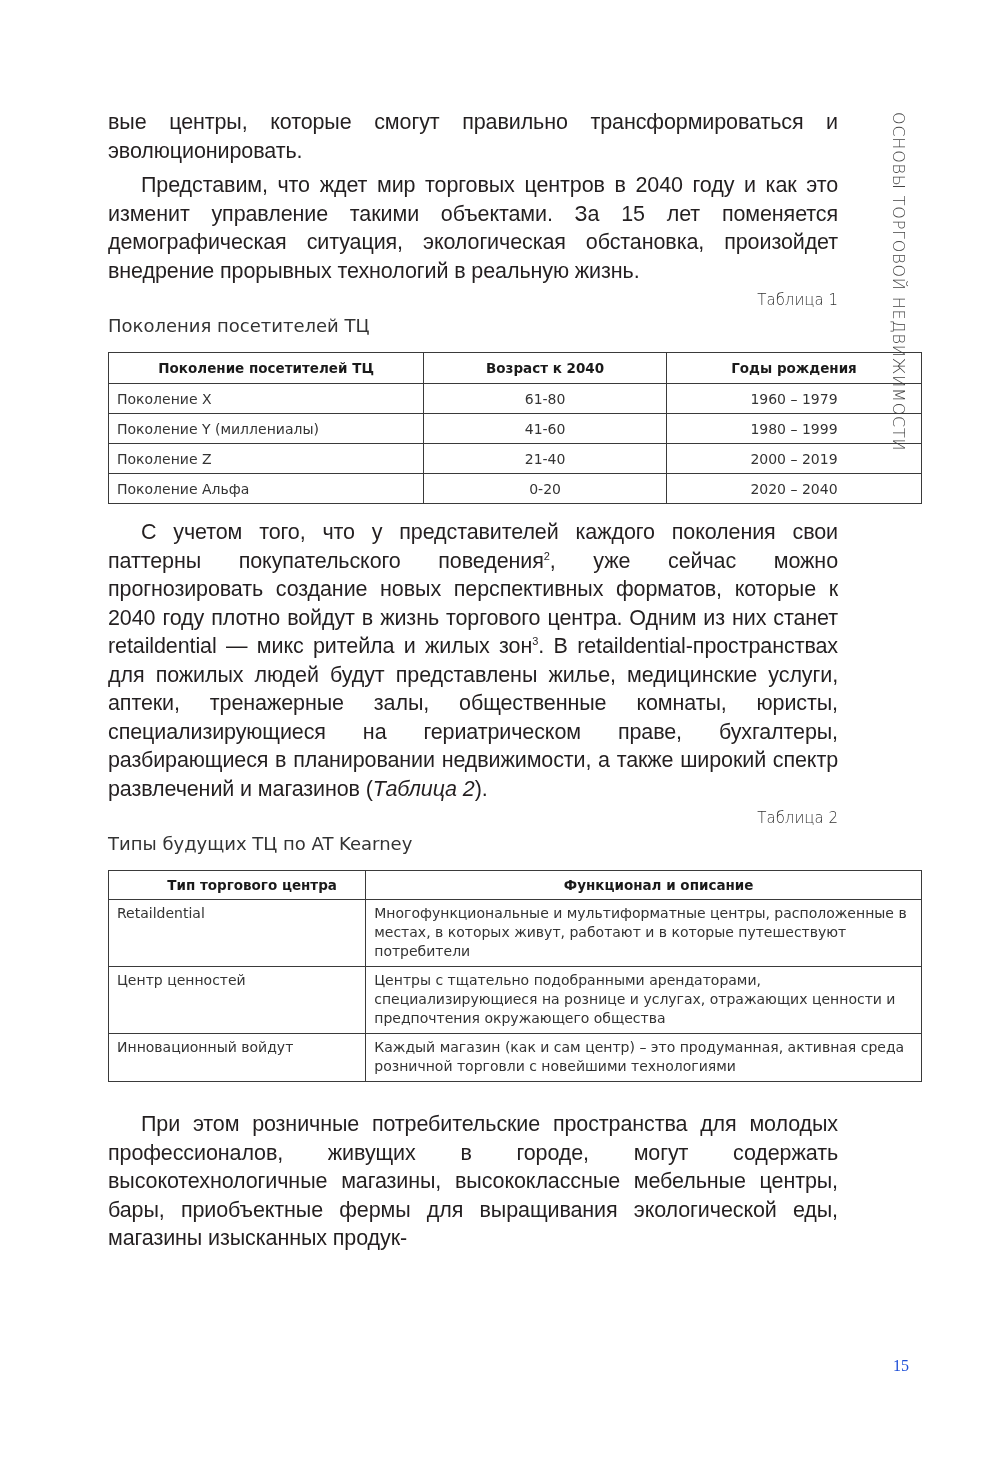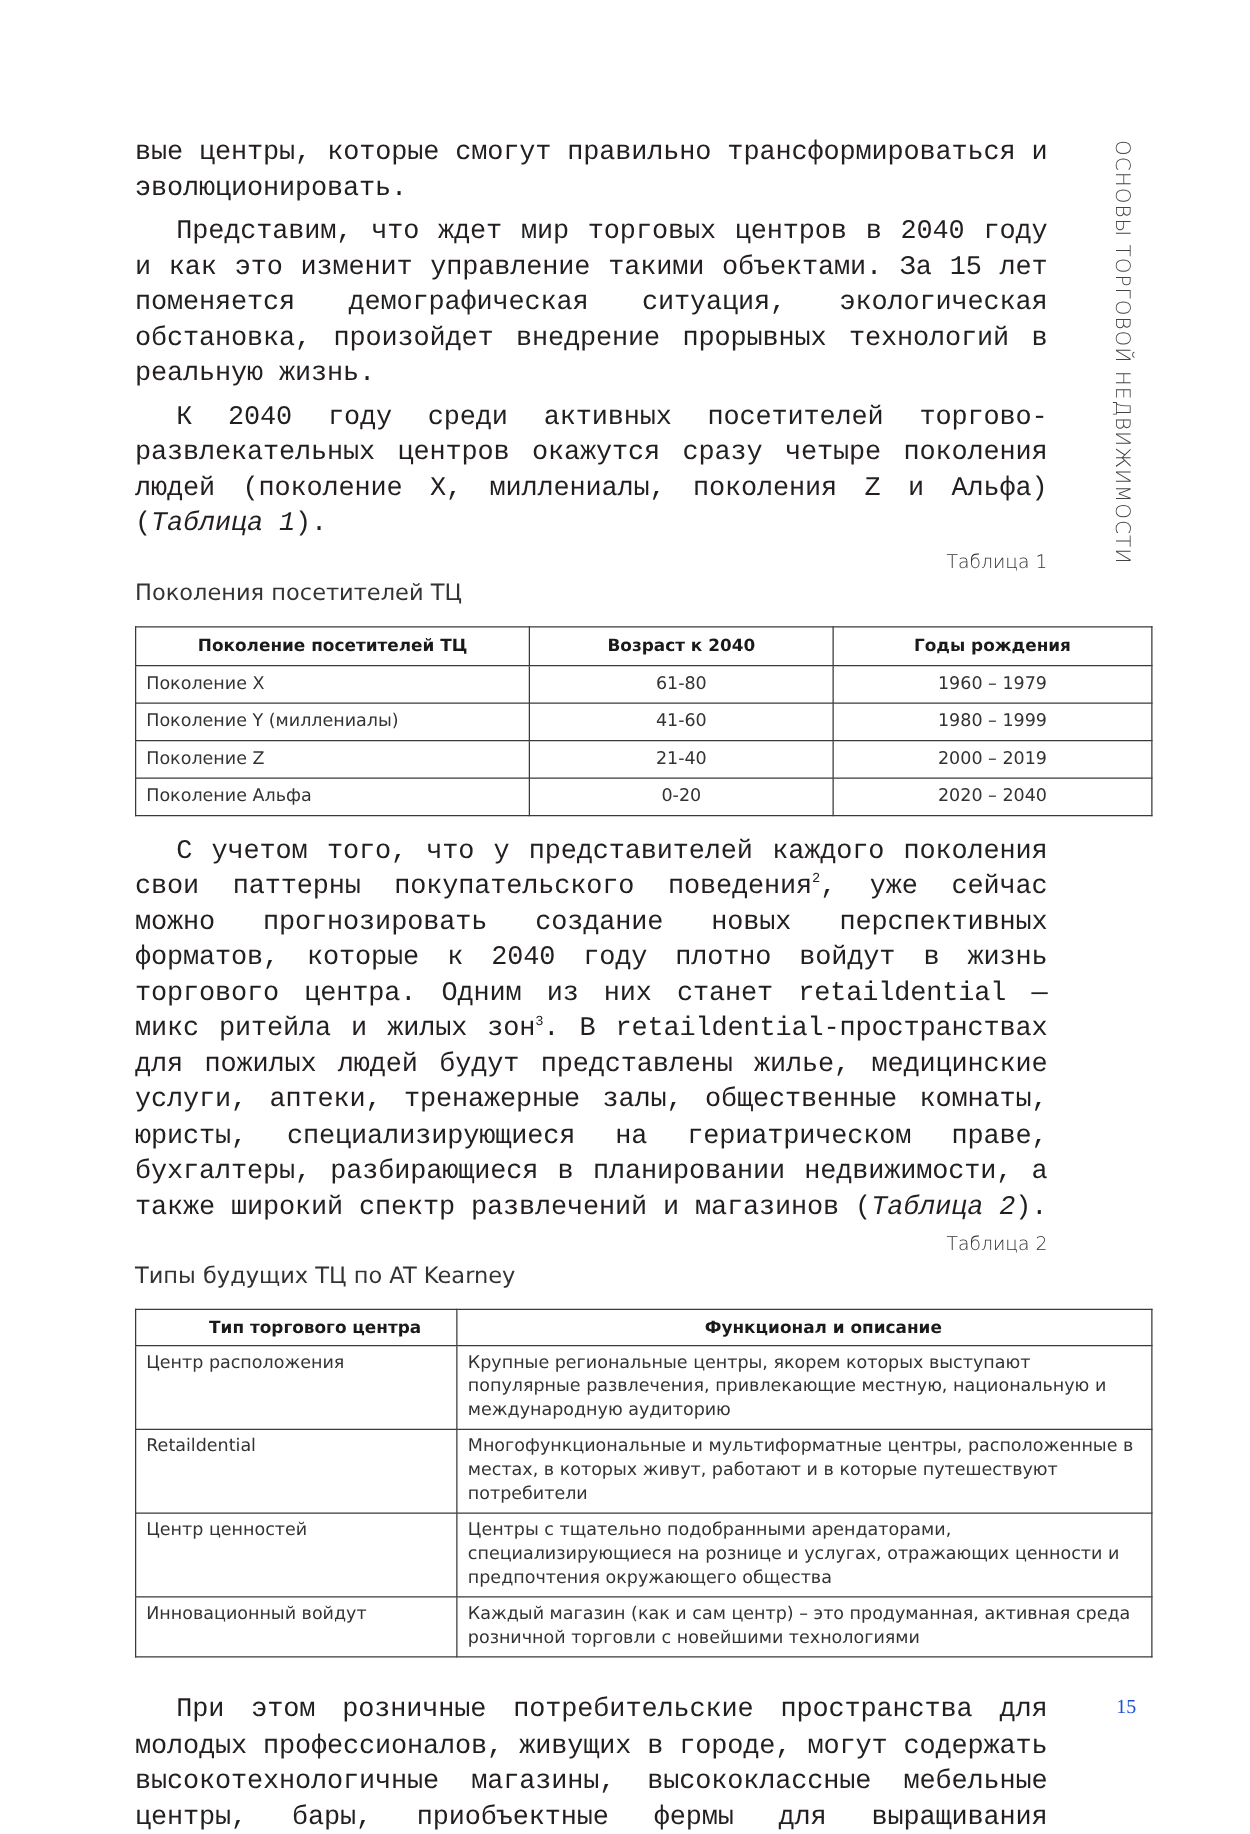--- a/index.html
+++ b/index.html
@@ -1,19 +1,19 @@
 <!DOCTYPE html>
 <html><head>
 <meta charset="utf-8">
 <style>
   html, body { margin: 0; padding: 0; background: #ffffff; }
   body { width: 1000px; height: 1467px; position: relative; overflow: hidden; color: #231f20; }
   .page { position: absolute; left: 108px; top: 108px; width: 730px; }
   .para {
-    font-family: Liberation Mono, monospace;
+    font-family: Liberation Sans, sans-serif;
     font-size: 21.5px;
     line-height: 28.5px;
     text-align: justify;
     margin: 0 0 6px 0;
     text-indent: 33px;
     letter-spacing: -0.1px;
   }
   .para.noindent { text-indent: 0; }
   .para i { font-style: italic; }
   .para sup { font-size: 11px; line-height: 0; vertical-align: super; }
@@ -67,21 +67,20 @@
 <body>
 
 <div class="spine">ОСНОВЫ ТОРГОВОЙ НЕДВИЖИМОСТИ</div>
 
 <div class="page">
 
   <p class="para noindent">вые центры, которые смогут правильно трансформироваться и эволюционировать.</p>
 
   <p class="para">Представим, что ждет мир торговых центров в 2040 году и как это изменит управление такими объектами. За 15 лет поменяется демографическая ситуация, экологическая обстановка, произойдет внедрение прорывных технологий в реальную жизнь.</p>
 
-  <p class="para"><span>К 2040 году среди активных посетителей торгово-развлекательных центров окажутся сразу четыре поколения людей (поколение X, миллениалы, поколения Z и Альфа) (</span><i>Таблица 1</i><span>).</span></p>
 
   <p class="table-label">Таблица 1</p>
   <p class="table-title">Поколения посетителей ТЦ</p>
 
   <table class="t1">
     <colgroup>
         <col style="width:283px">
         <col style="width:218px">
         <col style="width:229px">
       </colgroup>
@@ -129,24 +128,20 @@
         <col style="width:499px">
       </colgroup>
     <thead>
       <tr>
         <th>Тип торгового центра</th>
         <th>Функционал и описание</th>
       </tr>
     </thead>
     <tbody>
       <tr>
-        <td>Центр расположения</td>
-        <td>Крупные региональные центры, якорем которых выступают популярные развлечения, привлекающие местную, национальную и международную аудиторию</td>
-      </tr>
-      <tr>
         <td>Retaildential</td>
         <td>Многофункциональные и мультиформатные центры, расположенные в местах, в которых живут, работают и в которые путешествуют потребители</td>
       </tr>
       <tr>
         <td>Центр ценностей</td>
         <td>Центры с тщательно подобранными арендаторами, специализирующиеся на рознице и услугах, отражающих ценности и предпочтения окружающего общества</td>
       </tr>
       <tr>
         <td>Инновационный войдут</td>
         <td>Каждый магазин (как и сам центр) – это продуманная, активная среда розничной торговли с новейшими технологиями</td>

